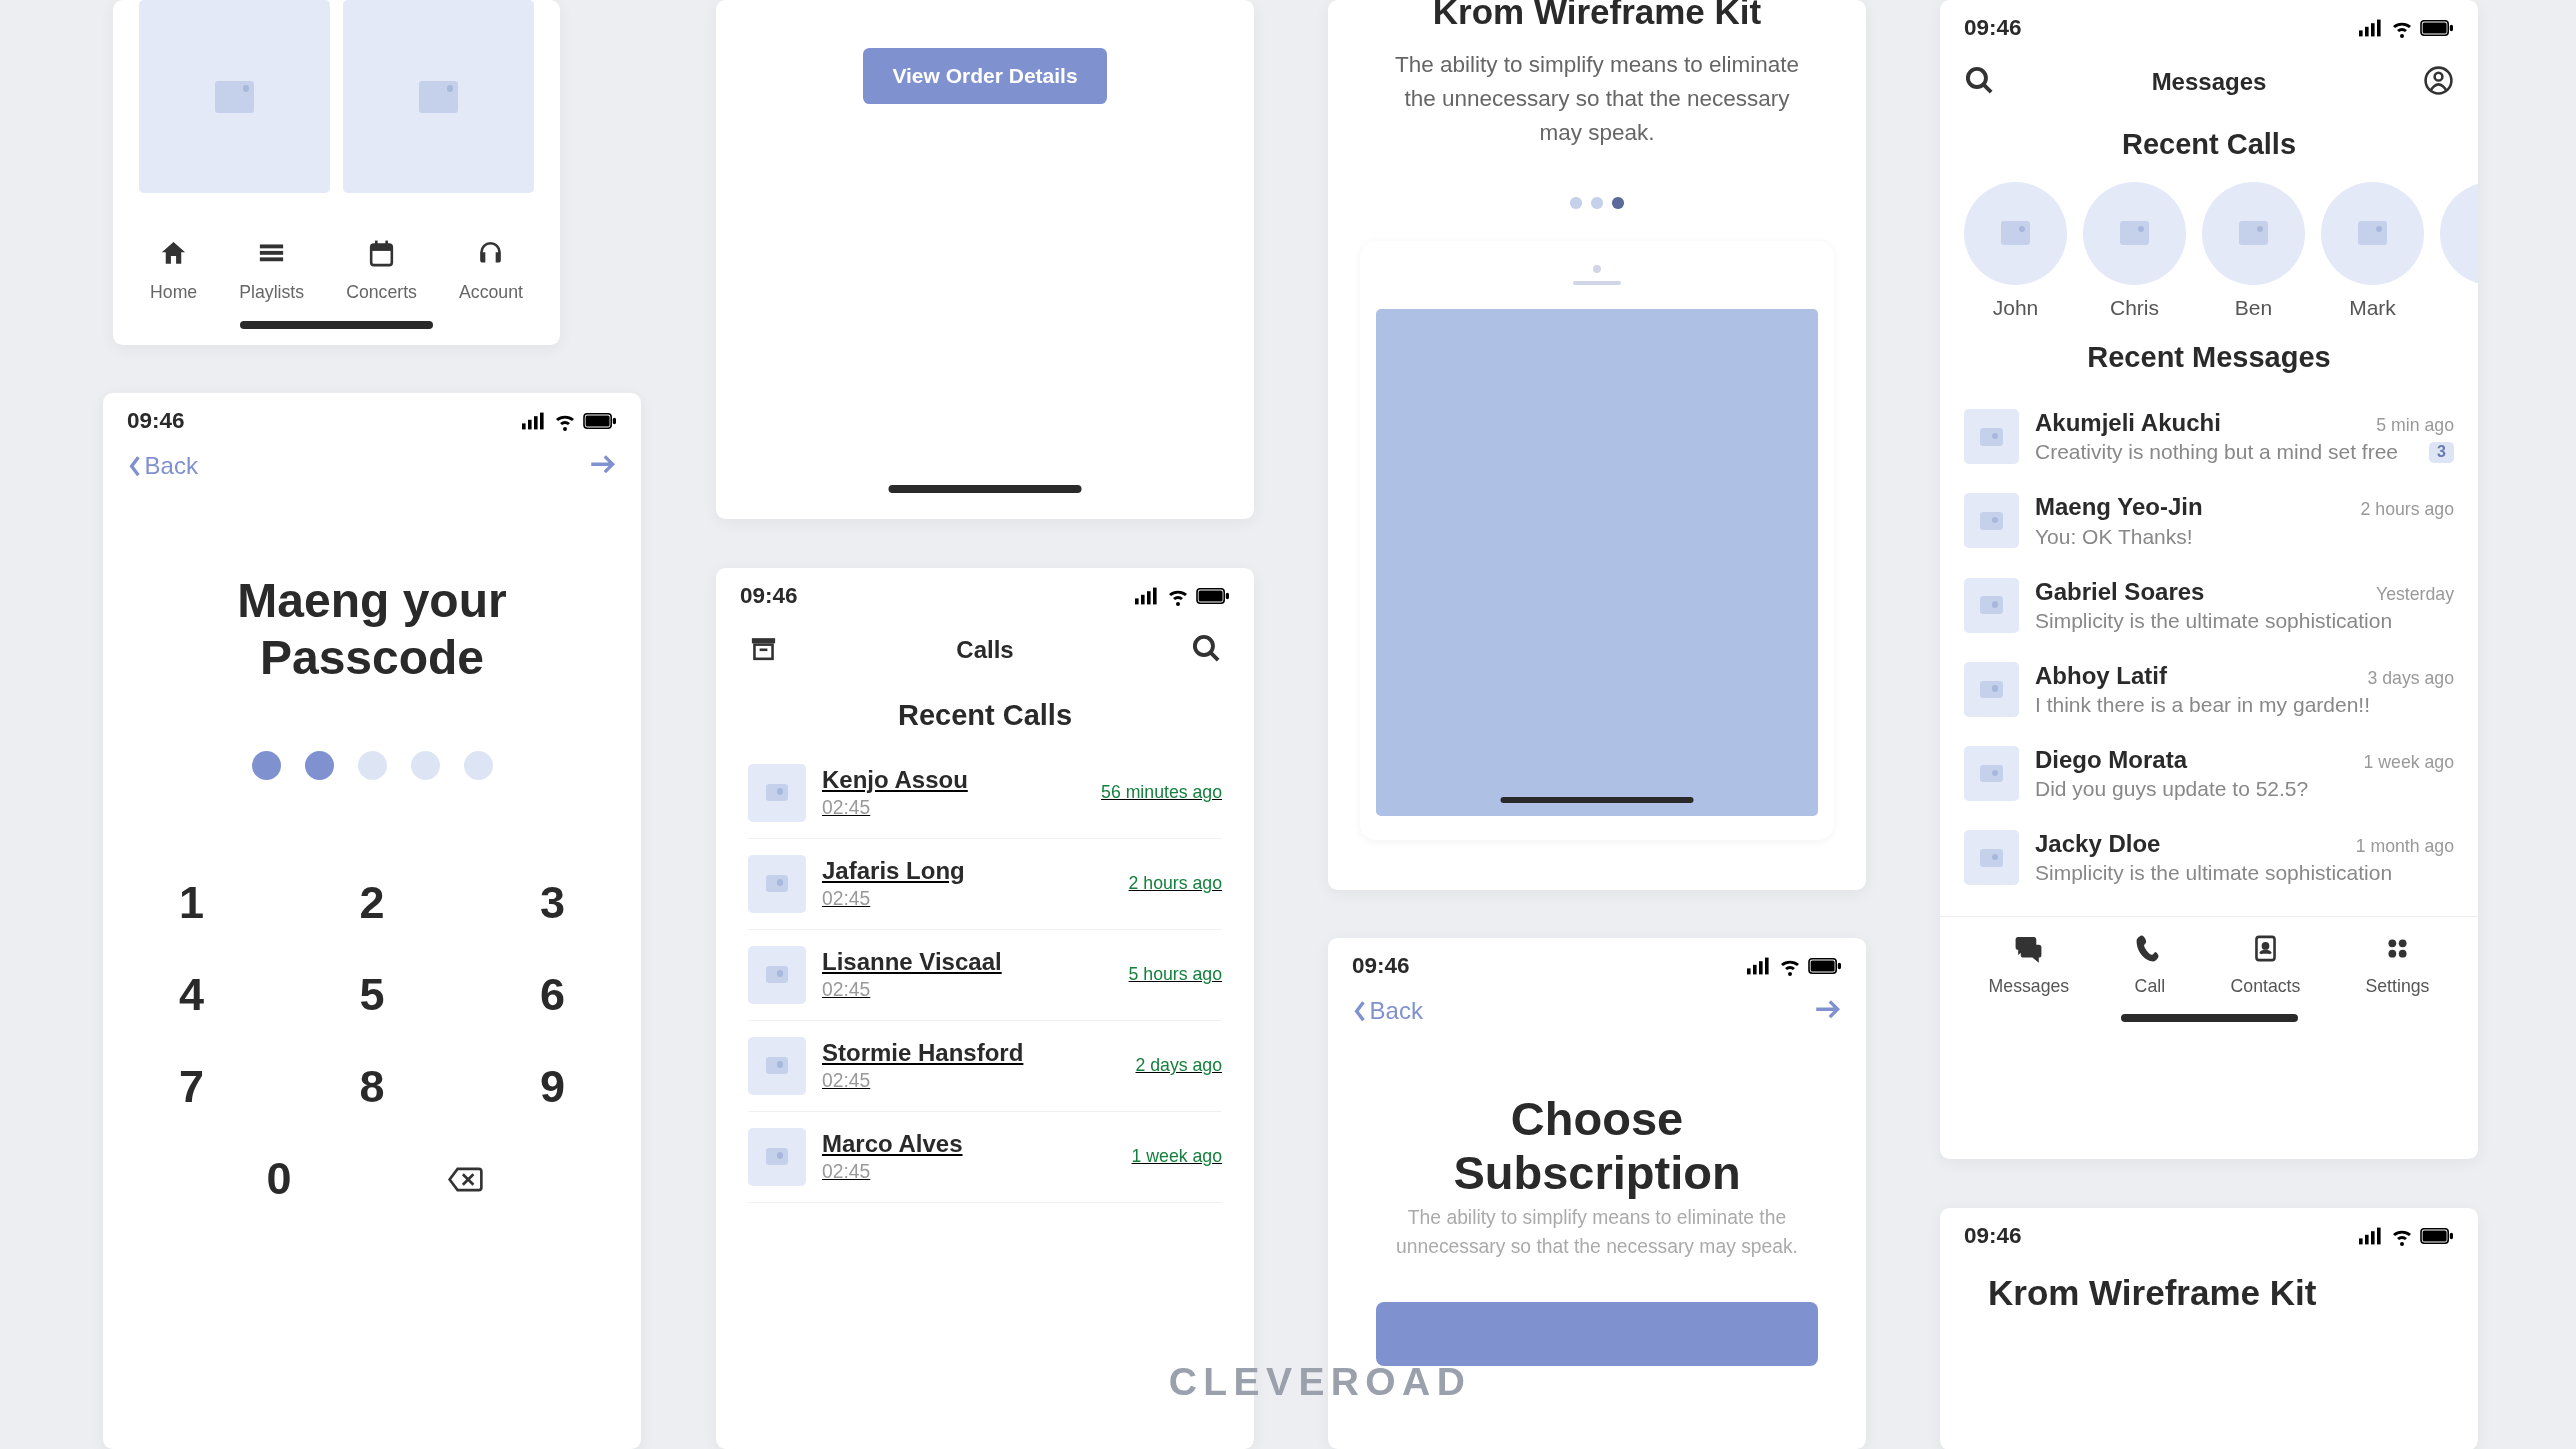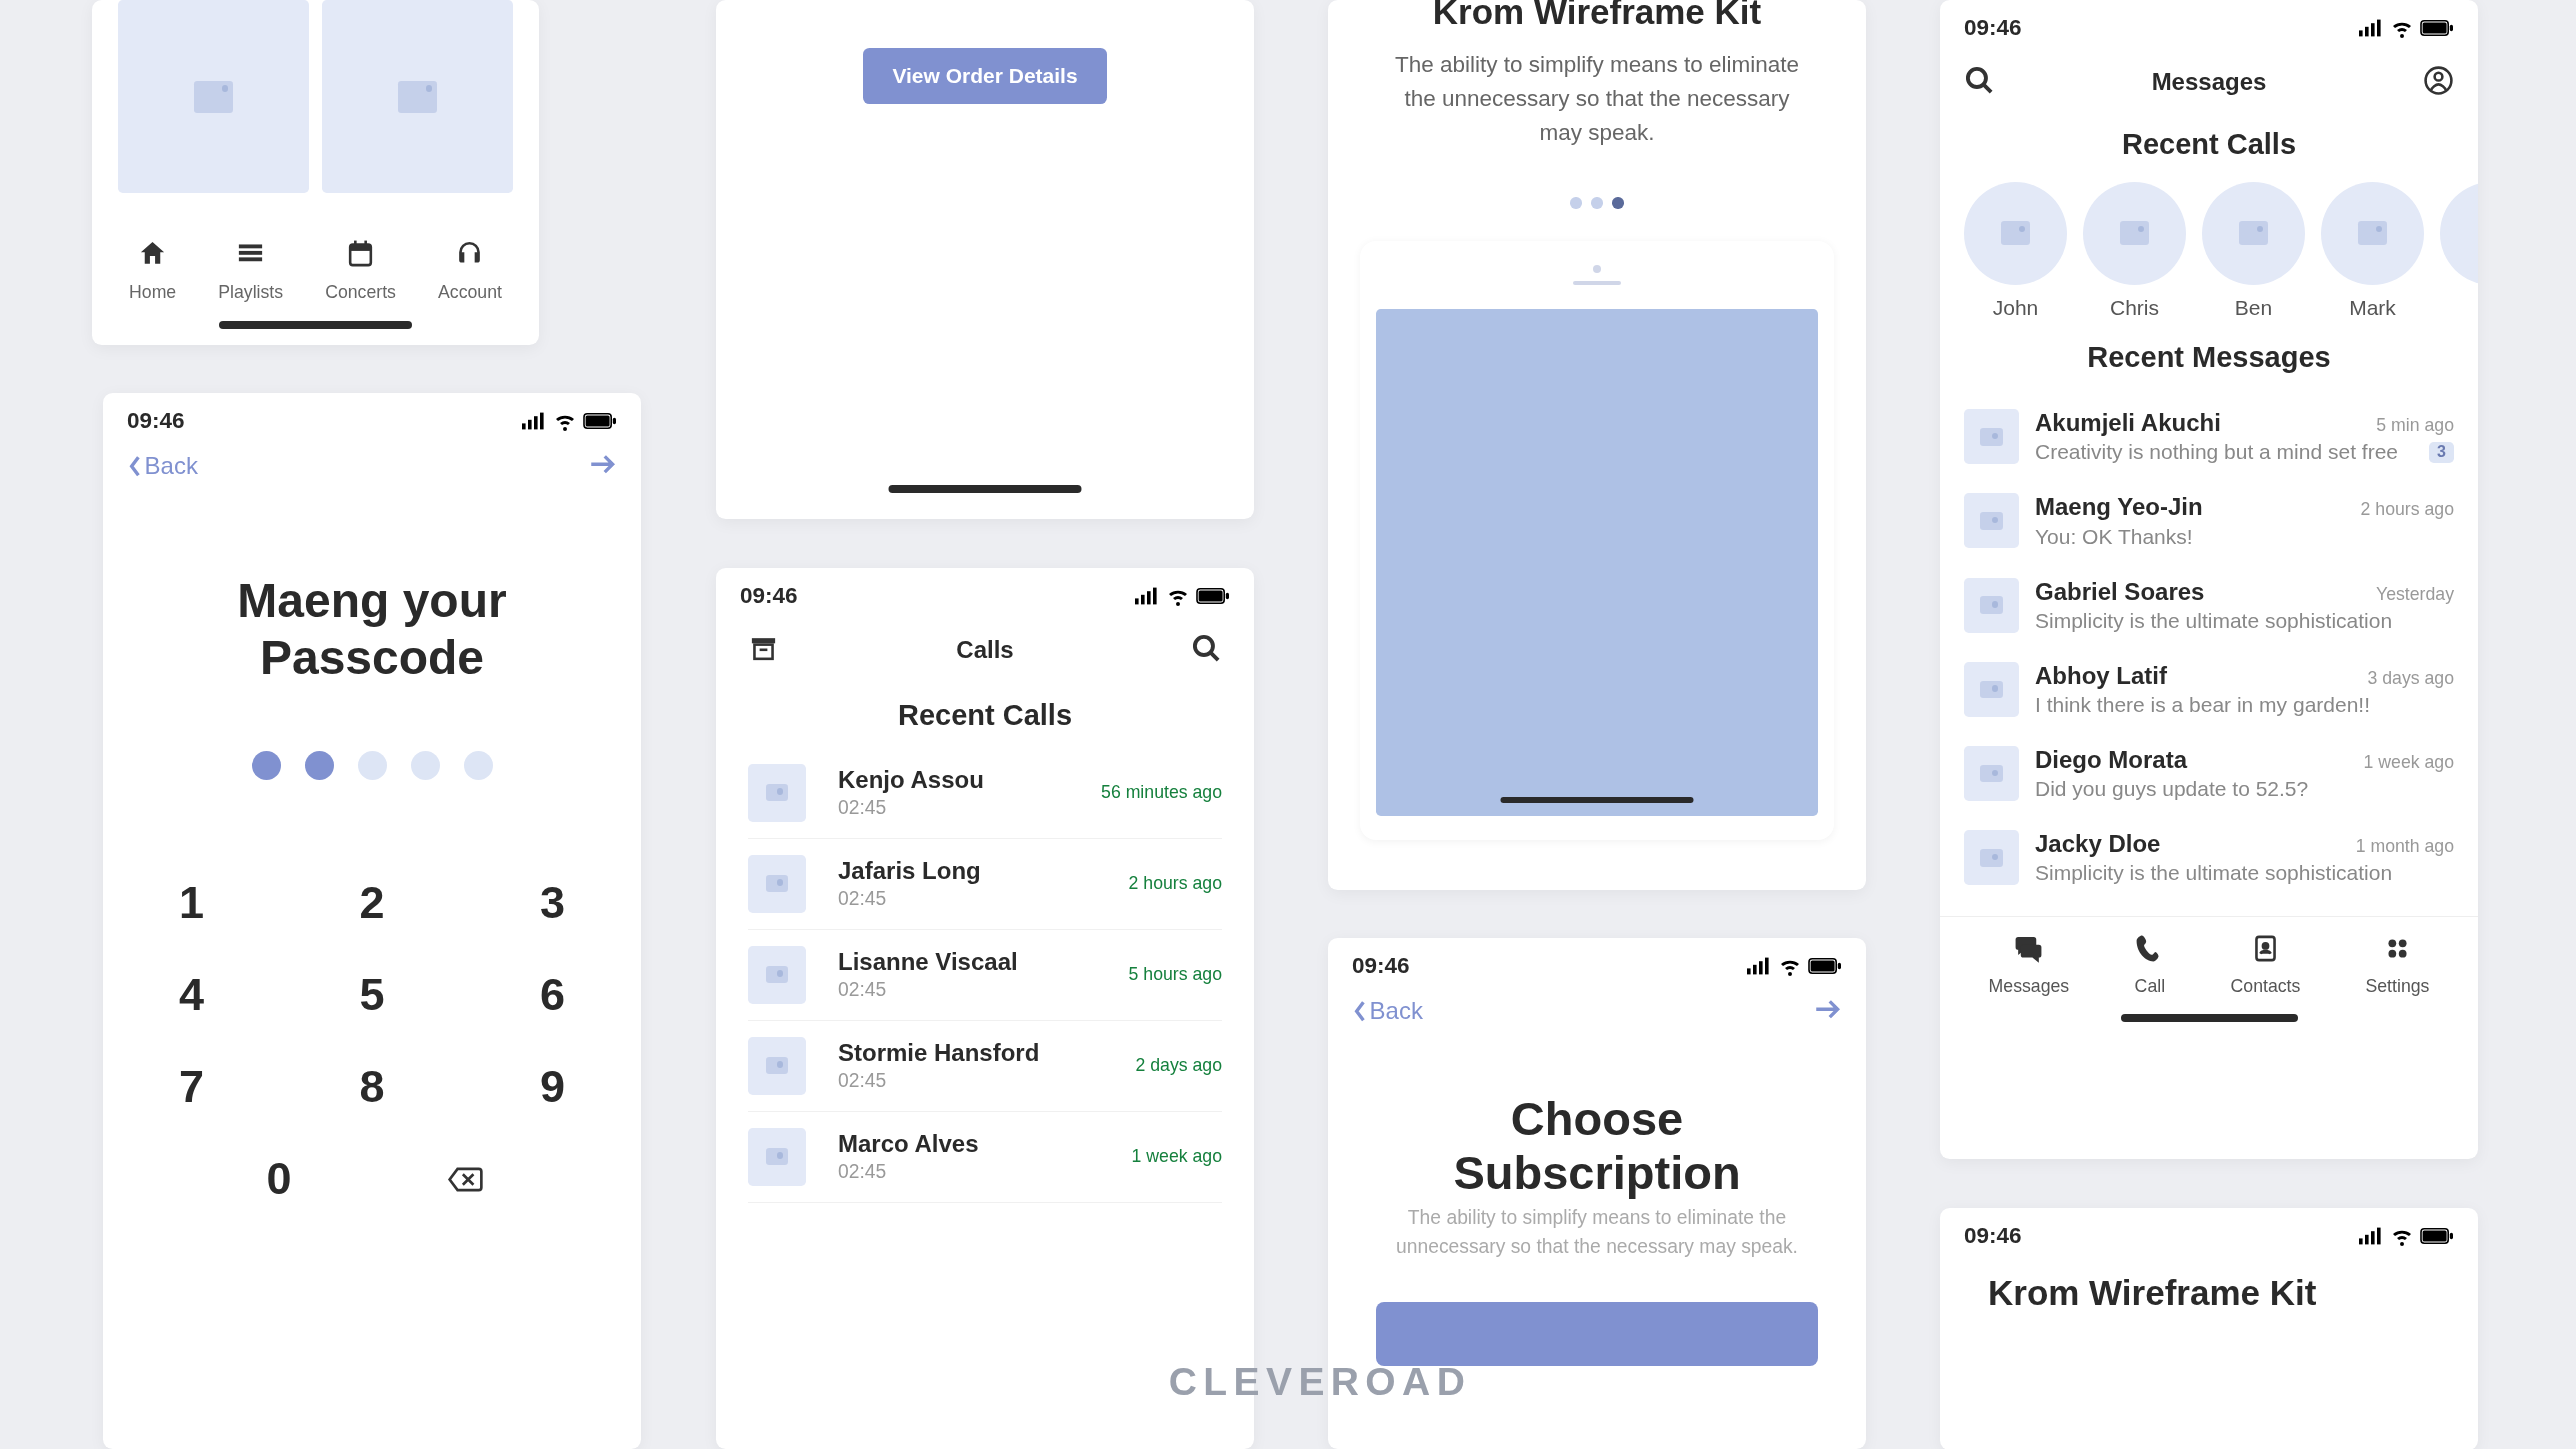--- a/index.html
+++ b/index.html
@@ -3,21 +3,21 @@
 <meta charset="utf-8">
 <style>
 * { margin: 0; padding: 0; box-sizing: border-box; font-family: -apple-system, BlinkMacSystemFont, 'Segoe UI', sans-serif; }
 body { background: #edeef2; width: 2576px; height: 1449px; overflow: hidden; position: relative; }
 .phone { position: absolute; background: #fff; border-radius: 9.7px; box-shadow: 0 3.2px 16px rgba(0,0,0,0.05); overflow: hidden; }
 .status-bar { display: flex; justify-content: space-between; align-items: center; padding: 14.5px 24px 8px; }
 .status-time { font-size: 22.5px; font-weight: 700; color: #2a2a2a; }
 .status-icons { display: flex; gap: 6.4px; align-items: center; }
 
 
-.p1 { left: 92px; top: 0; width: 447px; height: 345px; }
+.p1 { left: 113px; top: 0; width: 447px; height: 345px; }
 .p1-thumbs { display: flex; gap: 13px; padding: 0 26px; }
 .p1-thumb { width: 250px; height: 193px; background: #e3e9f7; border-radius: 4.8px; display: flex; align-items: center; justify-content: center; }
 .img-ph { width: 39px; height: 32px; background: #c5d0ea; border-radius: 3.2px; position: relative; }
 .img-ph::before { content: ''; position: absolute; top: 4.8px; right: 4.8px; width: 6.4px; height: 6.4px; background: #a8b8dc; border-radius: 50%; }
 .p1-tabs { display: flex; justify-content: space-around; padding: 21px 16px 8px; margin-top: 24px; }
 .p1-tab { display: flex; flex-direction: column; align-items: center; gap: 6.4px; color: #444; }
 .p1-tab-icon { font-size: 29px; }
 .p1-tab-label { font-size: 17.7px; color: #666; }
 .home-ind { width: 193px; height: 8px; background: #2a2a2a; border-radius: 4px; margin: 9.7px auto 13px; }
 
@@ -76,21 +76,21 @@
 .p5-keypad { padding: 0 48px; }
 .p5-krow { display: flex; justify-content: space-between; margin-bottom: 40px; }
 .p5-key { font-size: 45px; font-weight: 600; color: #2a2a2a; width: 81px; text-align: center; }
 .p5-krow.last { justify-content: center; gap: 105px; }
 
 
 .p6 { left: 716px; top: 568px; width: 538px; height: 881px; }
 .p6-header { display: flex; justify-content: space-between; align-items: center; padding: 16px 32px; }
 .p6-header-title { font-size: 24px; font-weight: 600; color: #2a2a2a; }
 .p6-list { padding: 0 32px; }
-.p6-row { display: flex; align-items: center; gap: 32px; padding: 16px 0; border-bottom: 0.8px solid #f0f0f0; }
+.p6-row { display: flex; align-items: center; gap: 16px; padding: 16px 0; border-bottom: 0.8px solid #f0f0f0; text-decoration: underline; }
 .p6-thumb { width: 58px; height: 58px; background: #e3e9f7; border-radius: 4.8px; flex-shrink: 0; display: flex; align-items: center; justify-content: center; }
 .p6-thumb .img-ph { width: 22.5px; height: 17.7px; }
 .p6-info { flex: 1; }
 .p6-name { font-size: 24px; font-weight: 700; color: #2a2a2a; }
 .p6-dur { font-size: 19.3px; color: #999; margin-top: 3.2px; }
 .p6-time { font-size: 17.7px; color: #15803d; }
 
 
 .p7 { left: 1328px; top: 938px; width: 538px; height: 511px; }
 .p7-title { font-size: 47px; font-weight: 700; text-align: center; color: #2a2a2a; margin-top: 64px; line-height: 1.15; }

